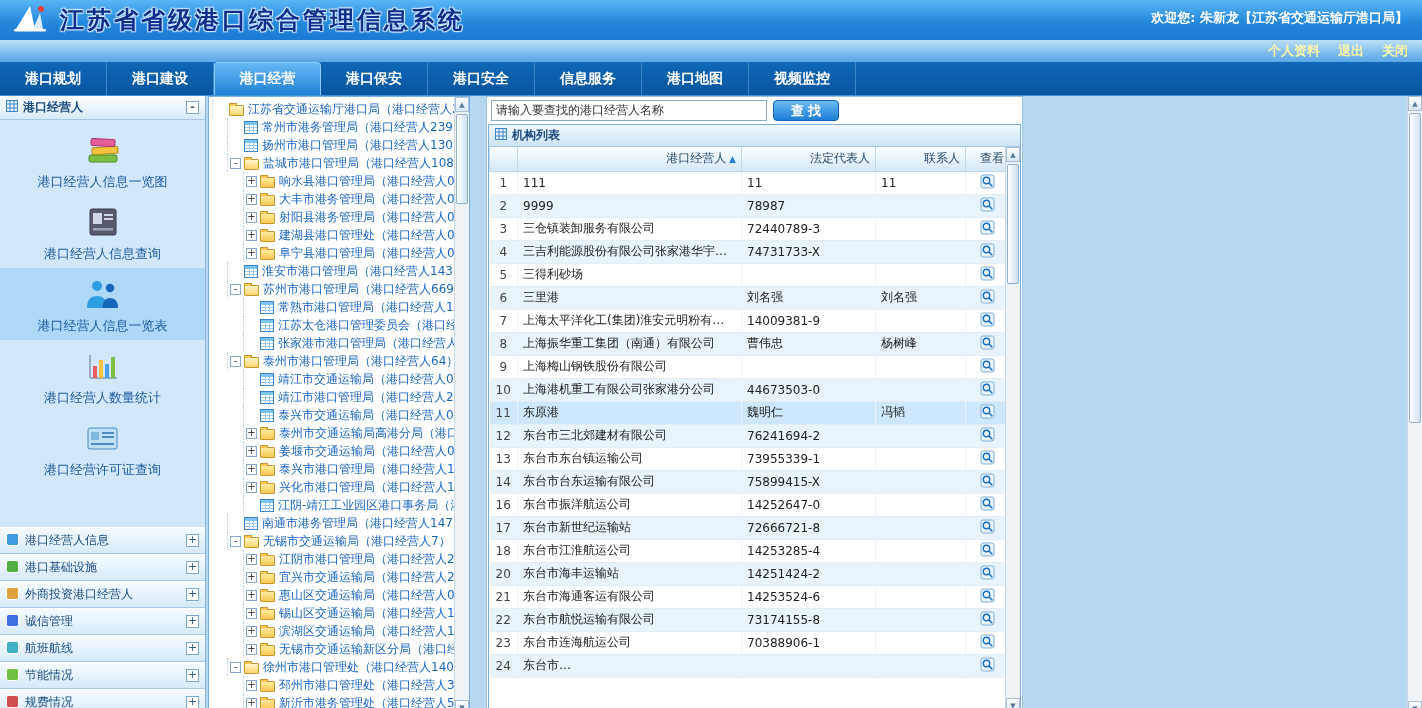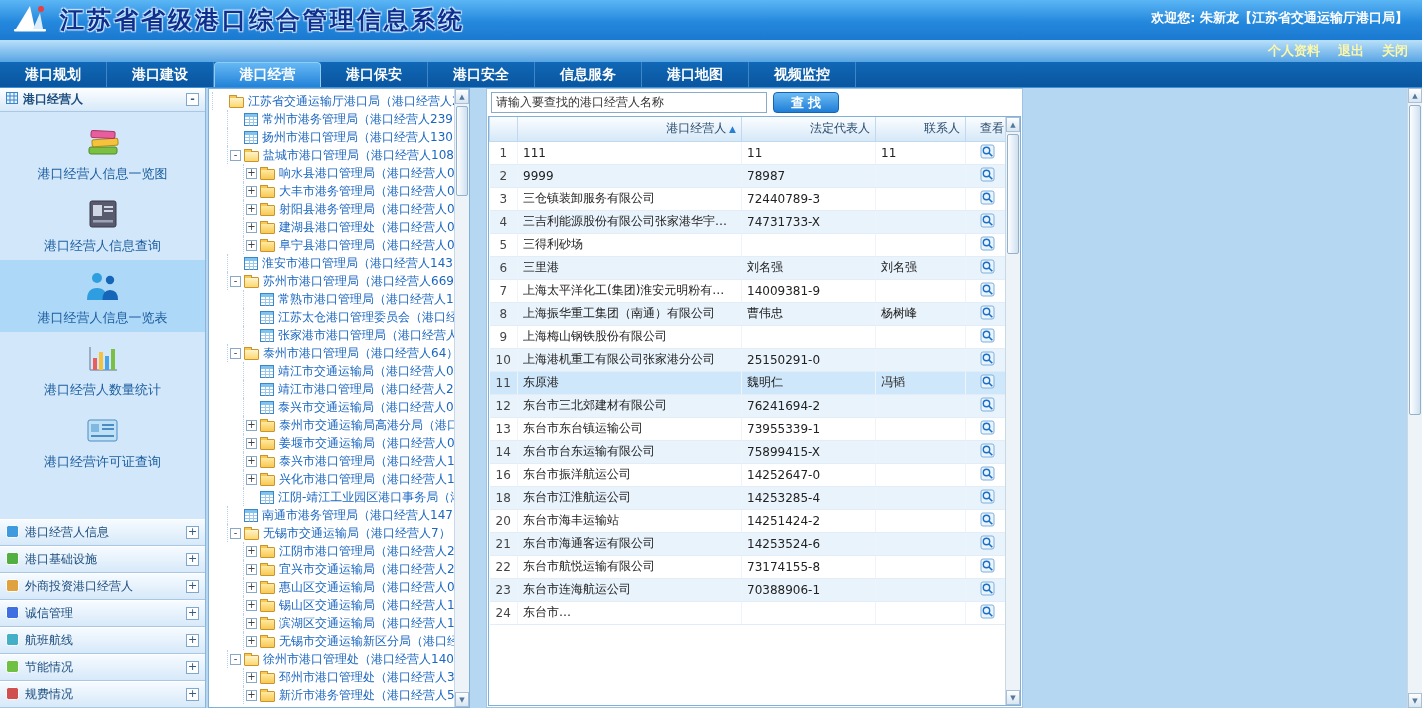--- a/index.html
+++ b/index.html
@@ -7,21 +7,21 @@
   body{font-family:"DejaVu Sans","Liberation Sans",sans-serif;font-size:12px;background:#b6d7f2}
 
   
   .hdr-top{height:40px;background:linear-gradient(180deg,#5cb6f5 0%,#2488dd 55%,#1a79d0 100%);display:flex;align-items:center;padding:0 10px;position:relative}
   .logo{margin-right:8px;flex:none}
   .app-title{font-size:24px;font-weight:bold;color:#0e2f8c;letter-spacing:3px;
     text-shadow:1px 1px 1px #cfe8ff,-1px -1px 1px #cfe8ff,1px -1px 1px #cfe8ff,-1px 1px 1px #cfe8ff}
   .welcome{position:absolute;right:14px;top:9px;color:#ffffff;font-weight:bold;font-size:13px}
   .hdr-strip{height:22px;background:linear-gradient(180deg,#b9e0fa,#58a4e4);display:flex;justify-content:flex-end;align-items:center;padding-right:14px;gap:18px}
   .hlink{color:#fdf7a8;font-size:13px;font-weight:bold;cursor:pointer}
-  .nav{height:26px;background:linear-gradient(180deg,#1068b6,#0a559f);display:flex;border-bottom:1px solid #3e93d8}
+  .nav{height:34px;background:linear-gradient(180deg,#1068b6,#0a559f);display:flex;border-bottom:1px solid #3e93d8}
   .tab{width:107px;display:flex;align-items:center;justify-content:center;color:#fff;font-size:14px;font-weight:bold;border-right:1px solid #3e86c6;cursor:pointer}
   .tab.active{background:linear-gradient(180deg,#66b8f4,#2282d8);border:1px solid #8ccdf8;border-bottom:none;border-radius:4px 4px 0 0}
 
   
   .content{display:flex;height:620px;position:relative}
 
   
   .sidebar{width:206px;background:#d2e8fa;border-right:1px solid #8ab4dc;display:flex;flex-direction:column;flex:none}
   .panel-hd{height:24px;flex:none;background:linear-gradient(180deg,#fdfeff,#d7e9f9);border-bottom:1px solid #a8c8e6;display:flex;align-items:center;padding:0 6px;color:#1b4c7e;font-weight:bold;gap:5px}
   .sq{width:13px;height:13px;border:1px solid #7fa8cc;background:#fff;color:#335a80;font-size:11px;line-height:10px;text-align:center;cursor:pointer;flex:none}
@@ -591,20 +591,30 @@
       <div class="sb-btn sb-down">▼</div>
     </div>
   </div>
 
   <div class="main">
     <div class="search-row">
       <input class="search-input" value="请输入要查找的港口经营人名称" style="">
       <button class="find-btn">查找</button>
     </div>
     <div class="list-panel">
+      <div class="list-hd">
+        <span id="list-hd-icon"><svg width="12" height="12" viewBox="0 0 12 12">
+              <rect x="0.5" y="0.5" width="11" height="11" fill="#eaf4fd" stroke="#3a86c8"></rect>
+              <line x1="0.5" y1="4" x2="11.5" y2="4" stroke="#3a86c8"></line>
+              <line x1="0.5" y1="8" x2="11.5" y2="8" stroke="#3a86c8"></line>
+              <line x1="4" y1="0.5" x2="4" y2="11.5" stroke="#3a86c8"></line>
+              <line x1="8" y1="0.5" x2="8" y2="11.5" stroke="#3a86c8"></line>
+            </svg></span>
+        <span>机构列表</span>
+      </div>
       <div class="tbl-area">
         <div class="tbl-scrollwrap">
           <table>
             <colgroup id="tbl-colgroup">
                 <col style="width:28px">
                 <col style="width:224px">
                 <col style="width:134px">
                 <col style="width:90px">
                 <col style="width:44px">
               </colgroup>
@@ -713,21 +723,21 @@
                   <td></td>
                   <td class="view"><span><svg width="15" height="15" viewBox="0 0 15 15">
                         <rect x="1" y="1" width="13" height="13" rx="2" fill="#eaf4fd" stroke="#7fb0dc"></rect>
                         <circle cx="6.5" cy="6.5" r="3.2" fill="none" stroke="#1b6fc4" stroke-width="1.4"></circle>
                         <line x1="9" y1="9" x2="12.3" y2="12.3" stroke="#1b6fc4" stroke-width="1.6"></line>
                       </svg></span></td>
                 </tr>
                 <tr class="">
                   <td class="num">10</td>
                   <td>上海港机重工有限公司张家港分公司</td>
-                  <td>25150291-0</td>
+                  <td>44673503-0</td>
                   <td></td>
                   <td class="view"><span><svg width="15" height="15" viewBox="0 0 15 15">
                         <rect x="1" y="1" width="13" height="13" rx="2" fill="#eaf4fd" stroke="#7fb0dc"></rect>
                         <circle cx="6.5" cy="6.5" r="3.2" fill="none" stroke="#1b6fc4" stroke-width="1.4"></circle>
                         <line x1="9" y1="9" x2="12.3" y2="12.3" stroke="#1b6fc4" stroke-width="1.6"></line>
                       </svg></span></td>
                 </tr>
                 <tr class="sel">
                   <td class="num">11</td>
                   <td>东原港</td>
@@ -769,20 +779,31 @@
                   <td class="view"><span><svg width="15" height="15" viewBox="0 0 15 15">
                         <rect x="1" y="1" width="13" height="13" rx="2" fill="#eaf4fd" stroke="#7fb0dc"></rect>
                         <circle cx="6.5" cy="6.5" r="3.2" fill="none" stroke="#1b6fc4" stroke-width="1.4"></circle>
                         <line x1="9" y1="9" x2="12.3" y2="12.3" stroke="#1b6fc4" stroke-width="1.6"></line>
                       </svg></span></td>
                 </tr>
                 <tr class="">
                   <td class="num">16</td>
                   <td>东台市振洋航运公司</td>
                   <td>14252647-0</td>
+                  <td></td>
+                  <td class="view"><span><svg width="15" height="15" viewBox="0 0 15 15">
+                        <rect x="1" y="1" width="13" height="13" rx="2" fill="#eaf4fd" stroke="#7fb0dc"></rect>
+                        <circle cx="6.5" cy="6.5" r="3.2" fill="none" stroke="#1b6fc4" stroke-width="1.4"></circle>
+                        <line x1="9" y1="9" x2="12.3" y2="12.3" stroke="#1b6fc4" stroke-width="1.6"></line>
+                      </svg></span></td>
+                </tr>
+                <tr class="">
+                  <td class="num">17</td>
+                  <td>东台市新世纪运输站</td>
+                  <td>72666721-8</td>
                   <td></td>
                   <td class="view"><span><svg width="15" height="15" viewBox="0 0 15 15">
                         <rect x="1" y="1" width="13" height="13" rx="2" fill="#eaf4fd" stroke="#7fb0dc"></rect>
                         <circle cx="6.5" cy="6.5" r="3.2" fill="none" stroke="#1b6fc4" stroke-width="1.4"></circle>
                         <line x1="9" y1="9" x2="12.3" y2="12.3" stroke="#1b6fc4" stroke-width="1.6"></line>
                       </svg></span></td>
                 </tr>
                 <tr class="">
                   <td class="num">18</td>
                   <td>东台市江淮航运公司</td>

